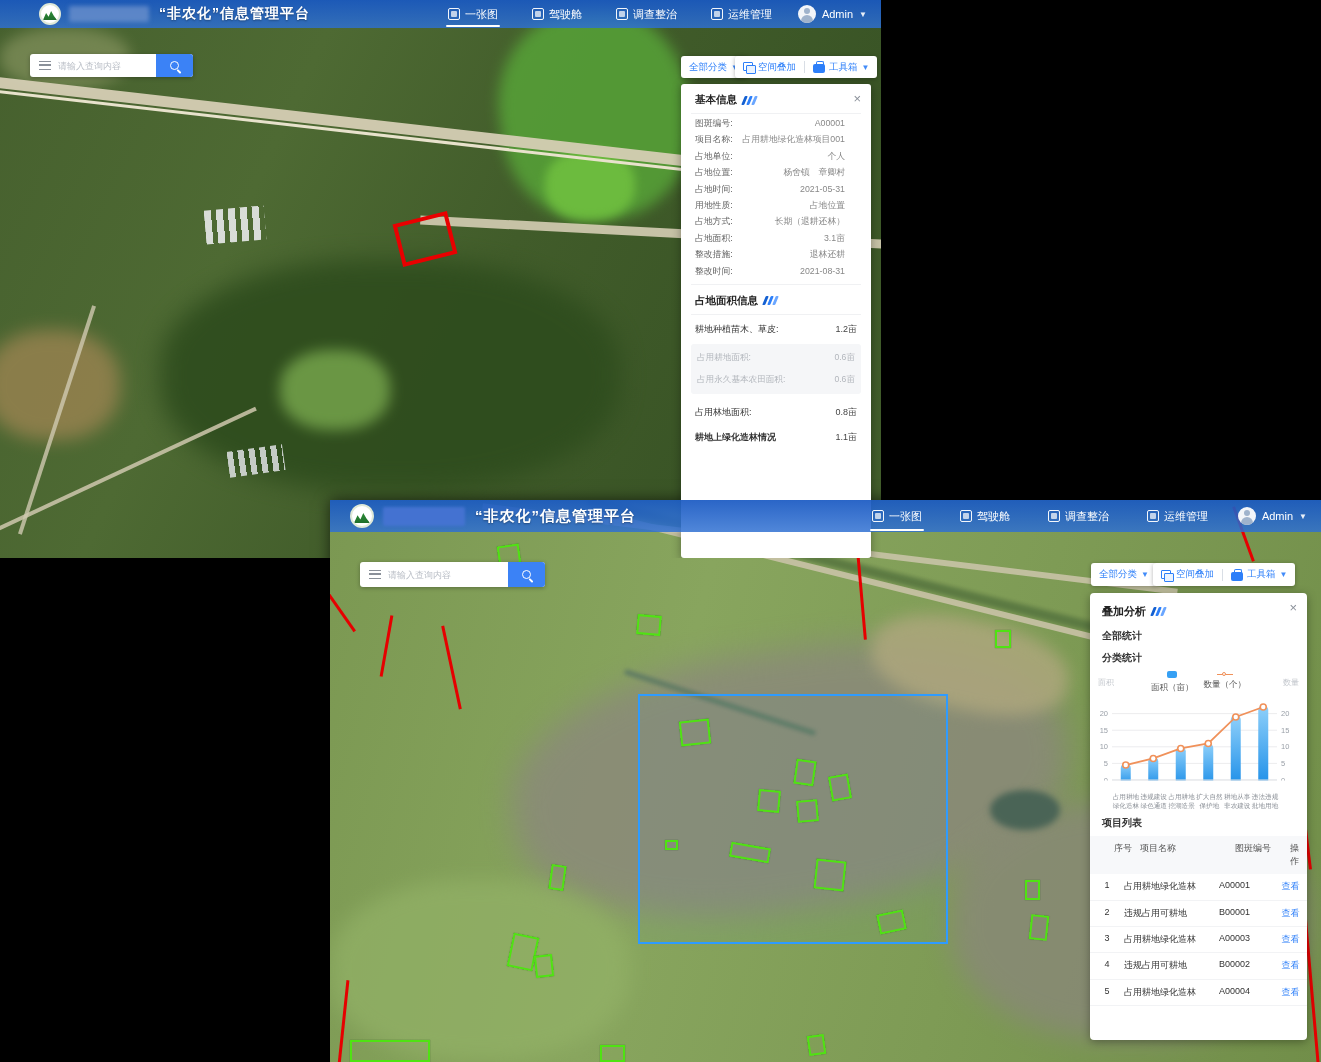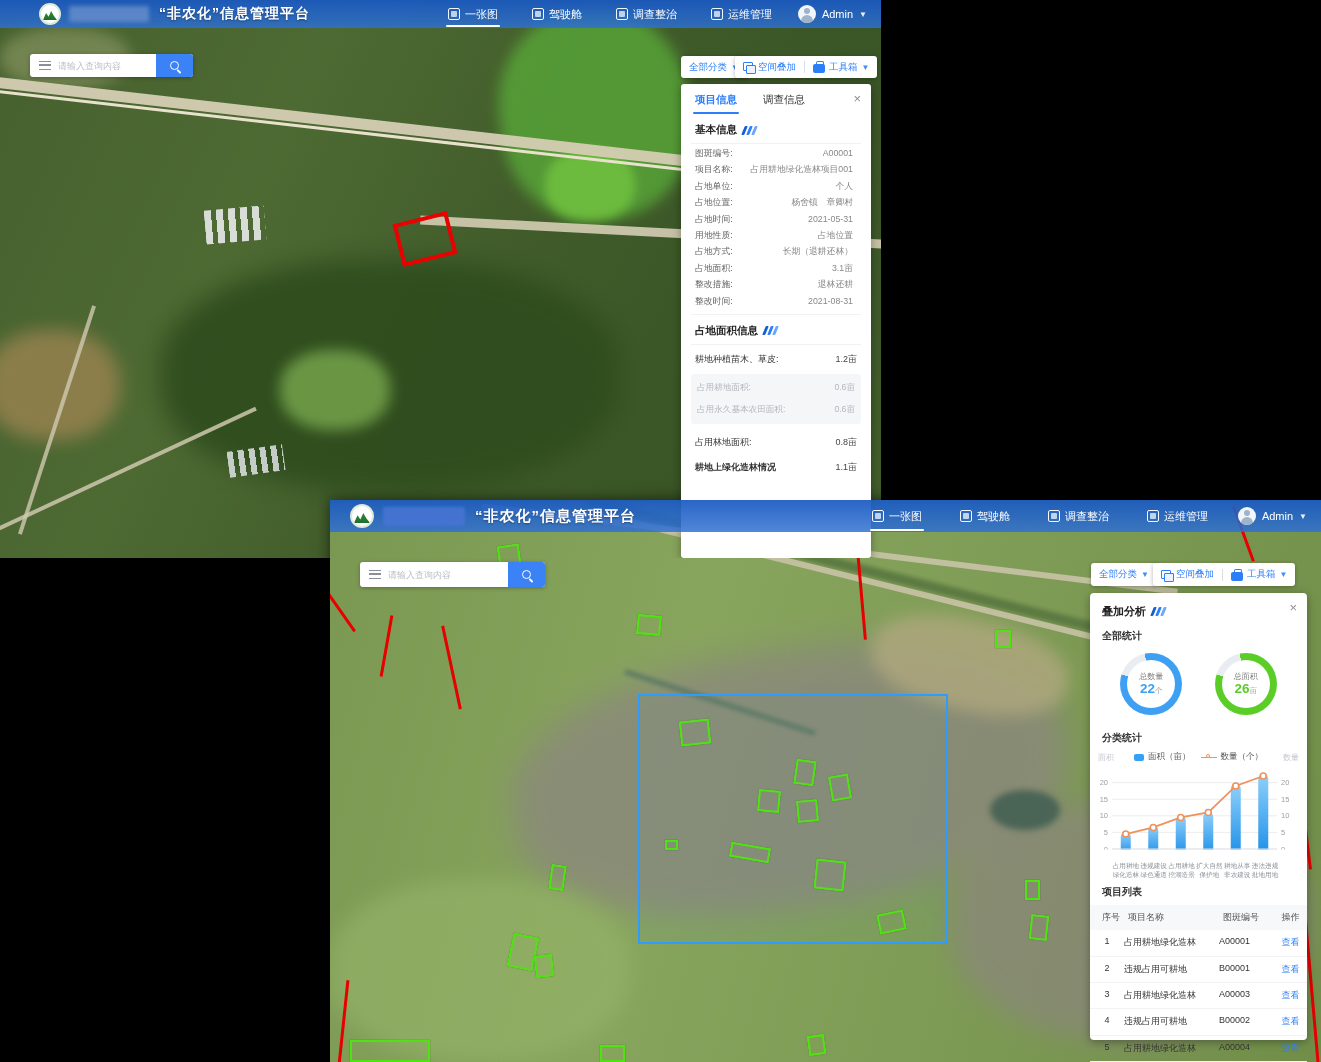--- a/index.html
+++ b/index.html
@@ -89,21 +89,21 @@
   .tabs { display:flex; gap:26px; padding:9px 14px 0 14px; height:30px; }
   .tab { font-size:10.5px; color:#333; padding-bottom:8px; position:relative; cursor:pointer; }
   .tab.active { color:#2d7ff9; font-weight:bold; }
   .tab.active::after { content:""; position:absolute; left:-2px; right:-2px; bottom:0; height:2.5px; background:#2d7ff9; border-radius:1px; }
   .sect { display:flex; align-items:center; gap:6px; padding:9px 14px 6px 14px; }
   .sect b { font-size:10.5px; color:#222; }
   .slashes { display:flex; gap:2px; }
   .slashes i { width:3px; height:9px; transform:skewX(-22deg); border-radius:1px; display:block; }
   .slashes i:nth-child(1){ background:#1360d2; } .slashes i:nth-child(2){ background:#2d7ff9; } .slashes i:nth-child(3){ background:#6aa6ff; }
   .hline { height:1px; background:#f0f1f3; margin:0 10px; }
-  .frows { padding:4px 18px 2px 14px; }
+  .frows { padding:4px 26px 2px 14px; }
   .frow { display:flex; justify-content:space-between; align-items:baseline; height:16.4px; font-size:8.8px; }
   .frow .fl { color:#666; white-space:nowrap; }
   .frow .fv { color:#888; text-align:right; white-space:nowrap; }
   .arearows { padding:2px 10px; }
   .arow { display:flex; justify-content:space-between; padding:6px 4px; font-size:9px; color:#333; }
   .arow .fv { color:#444; }
   .agroup { background:#f5f6f8; border-radius:3px; padding:3px 6px; margin:2px 0 6px 0; }
   .agroup .arow { padding:5px 0; color:#b2b6bc; font-size:8.6px; }
   .agroup .arow .fv { color:#b2b6bc; }
 
@@ -116,25 +116,25 @@
   .donut .hole { position:absolute; left:7px; top:7px; right:7px; bottom:7px; border-radius:50%; background:#fff;
                  display:flex; flex-direction:column; align-items:center; justify-content:center; }
   .donut .dl { font-size:8px; color:#777; }
   .donut .dv { font-size:13.5px; font-weight:bold; line-height:1.1; }
   .donut .dv .du { font-size:7.5px; font-weight:normal; color:#999; }
   .legendrow { display:flex; align-items:center; padding:4px 8px 0 8px; font-size:8px; color:#c2c6cc; }
   .legendrow .mid { display:flex; align-items:center; gap:10px; margin:0 auto; color:#555; font-size:8.5px; }
   .lg-bar { width:10px; height:7px; border-radius:2px; background:#2d9cf4; display:inline-block; }
   .lg-line { width:16px; height:0; border-top:1.6px solid #f0915a; position:relative; display:inline-block; }
   .lg-line i { position:absolute; left:5px; top:-3.4px; width:4px; height:4px; border:1.4px solid #f0915a; background:#fff; border-radius:50%; display:block; }
-  .lgitem { display:flex; align-items:center; gap:4px; }
+  .lgitem { display:flex; align-items:center; gap:4px;flex-direction:column; }
   #chartwrap { position:relative; height:96px; margin:2px 4px 0 4px; }
   .xlabels { display:flex; margin:1px 28px 0 22px; }
   .xlabels div { flex:1; text-align:center; font-size:6.6px; line-height:1.3; color:#8a8f96; }
-  .plist-head { display:flex; background:#f7f8fa; font-size:9px; color:#555; padding:6px 4px; margin-top:4px; }
+  .plist-head { display:flex; background:#f7f8fa; font-size:9px; color:#555; padding:6px 16px; margin-top:4px; }
   .plrow { display:flex; font-size:9px; color:#333; padding:6.2px 0; border-bottom:1px solid #f2f3f5; }
   .c-no { width:34px; text-align:center; flex:0 0 auto; }
   .c-name { width:95px; flex:0 0 auto; }
   .c-code { width:55px; flex:0 0 auto; }
   .c-act { flex:1; text-align:center; }
   .c-act.link { color:#2d7ff9; cursor:pointer; }
 </style>
 </head>
 <body>
 
@@ -211,24 +211,20 @@
       <span class="vsep"></span>
       <span class="seg">
           <span class="ic-toolbox"></span>
           <span>工具箱</span>
           <span class="caret">▼</span>
         </span>
     </div>
 
     <aside class="panel" id="panel1">
       <span class="closex">×</span>
-      <div class="tabs">
-        <span class="tab active">项目信息</span>
-        <span class="tab">调查信息</span>
-      </div>
       <div class="sect">
         <b>基本信息</b>
         <span class="slashes">
             <i></i>
             <i></i>
             <i></i>
           </span>
       </div>
       <div class="hline"></div>
       <div class="frows" id="fields1">
@@ -416,34 +412,20 @@
       <span class="closex">×</span>
       <div class="p2title">
         <b>叠加分析</b>
         <span class="slashes">
             <i></i>
             <i></i>
             <i></i>
           </span>
       </div>
       <div class="subhead">全部统计</div>
-      <div class="donuts" id="donuts">
-          <div class="donut" style="background: conic-gradient(rgb(62, 160, 242) 0deg, rgb(62, 160, 242) 288deg, rgb(233, 237, 241) 288deg, rgb(233, 237, 241) 348deg, rgb(62, 160, 242) 348deg, rgb(62, 160, 242) 360deg);">
-            <div class="hole">
-              <span class="dl">总数量</span>
-              <span class="dv" style="color:#3ea0f2">22<span class="du">个</span></span>
-            </div>
-          </div>
-          <div class="donut" style="background: conic-gradient(rgb(90, 206, 39) 0deg, rgb(90, 206, 39) 288deg, rgb(233, 237, 241) 288deg, rgb(233, 237, 241) 348deg, rgb(90, 206, 39) 348deg, rgb(90, 206, 39) 360deg);">
-            <div class="hole">
-              <span class="dl">总面积</span>
-              <span class="dv" style="color:#5ace27">26<span class="du">亩</span></span>
-            </div>
-          </div>
-        </div>
       <div class="subhead">分类统计</div>
       <div class="legendrow">
         <span id="yl-left">面积</span>
         <span class="mid">
           <span class="lgitem">
               <span class="lg-bar" id="lg-bar" style="background: rgb(54, 160, 244);"></span>
               <span id="lg-bar-t">面积（亩）</span>
             </span>
           <span class="lgitem">
               <span class="lg-line">

